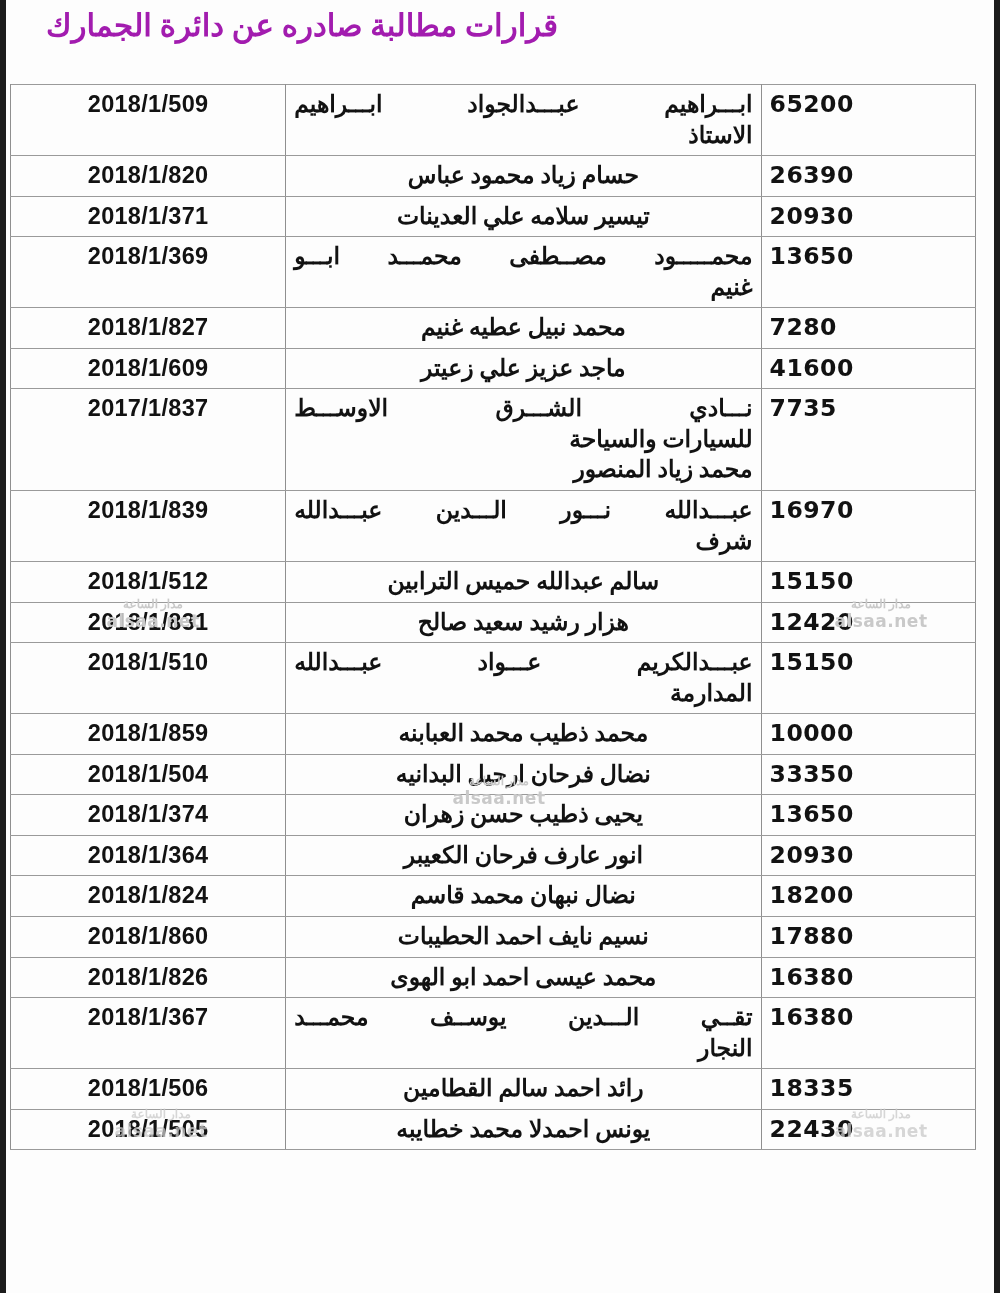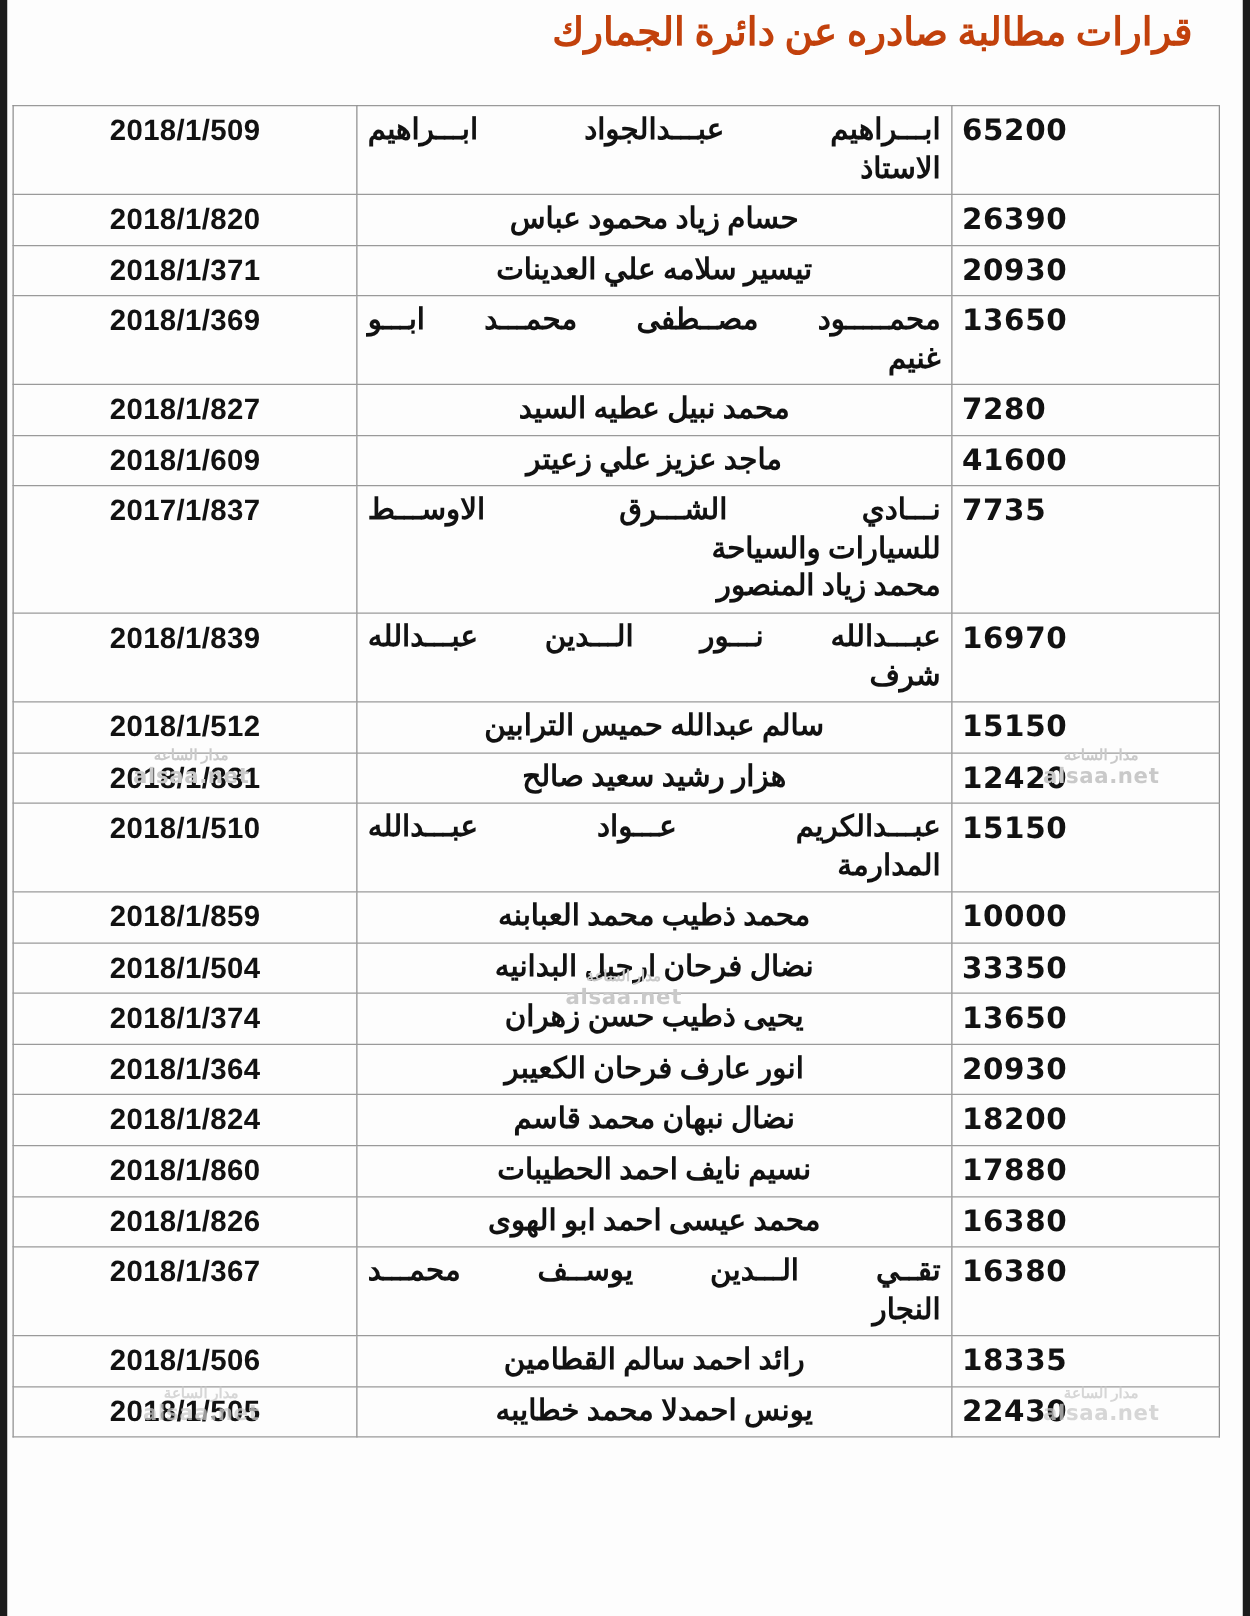--- a/index.html
+++ b/index.html
@@ -29,26 +29,26 @@
   .page-edge.right { right: 0; }
 
   .sheet {
     position: absolute;
     inset: 0 6px;
     background: #fdfdfd;
   }
 
   
   .doc-title {
-    text-align: right;
+    text-align: left;
     font-family: "Liberation Serif", "DejaVu Serif", serif;
     font-weight: bold;
     font-size: 31px;
     line-height: 1.25;
-    color: #c2410c;
+    color: #a21caf;
     padding: 7px 40px 0 40px;
     letter-spacing: 0px;
     white-space: nowrap;
   }
 
   
   .table-wrap {
     position: absolute;
     top: 84px;
     left: 4px;
@@ -175,21 +175,21 @@
             <td class="name single"><span>تيسير سلامه علي العدينات</span></td>
             <td class="number">2018/1/371</td>
           </tr>
           <tr>
             <td class="amount">13650</td>
             <td class="name"><span>محمـــــود مصــطفى محمـــد ابـــو</span><span class="line2" style="text-align: right; text-align-last: right;">غنيم</span></td>
             <td class="number">2018/1/369</td>
           </tr>
           <tr>
             <td class="amount">7280</td>
-            <td class="name single"><span>محمد نبيل عطيه السيد</span></td>
+            <td class="name single"><span>محمد نبيل عطيه غنيم</span></td>
             <td class="number">2018/1/827</td>
           </tr>
           <tr>
             <td class="amount">41600</td>
             <td class="name single"><span>ماجد عزيز علي زعيتر</span></td>
             <td class="number">2018/1/609</td>
           </tr>
           <tr>
             <td class="amount">7735</td>
             <td class="name"><span>نـــادي الشـــرق الاوســـط</span><span class="line2" style="text-align: right; text-align-last: right;">للسيارات والسياحة</span><span class="line2" style="text-align: right; text-align-last: right;">محمد زياد المنصور</span></td>

